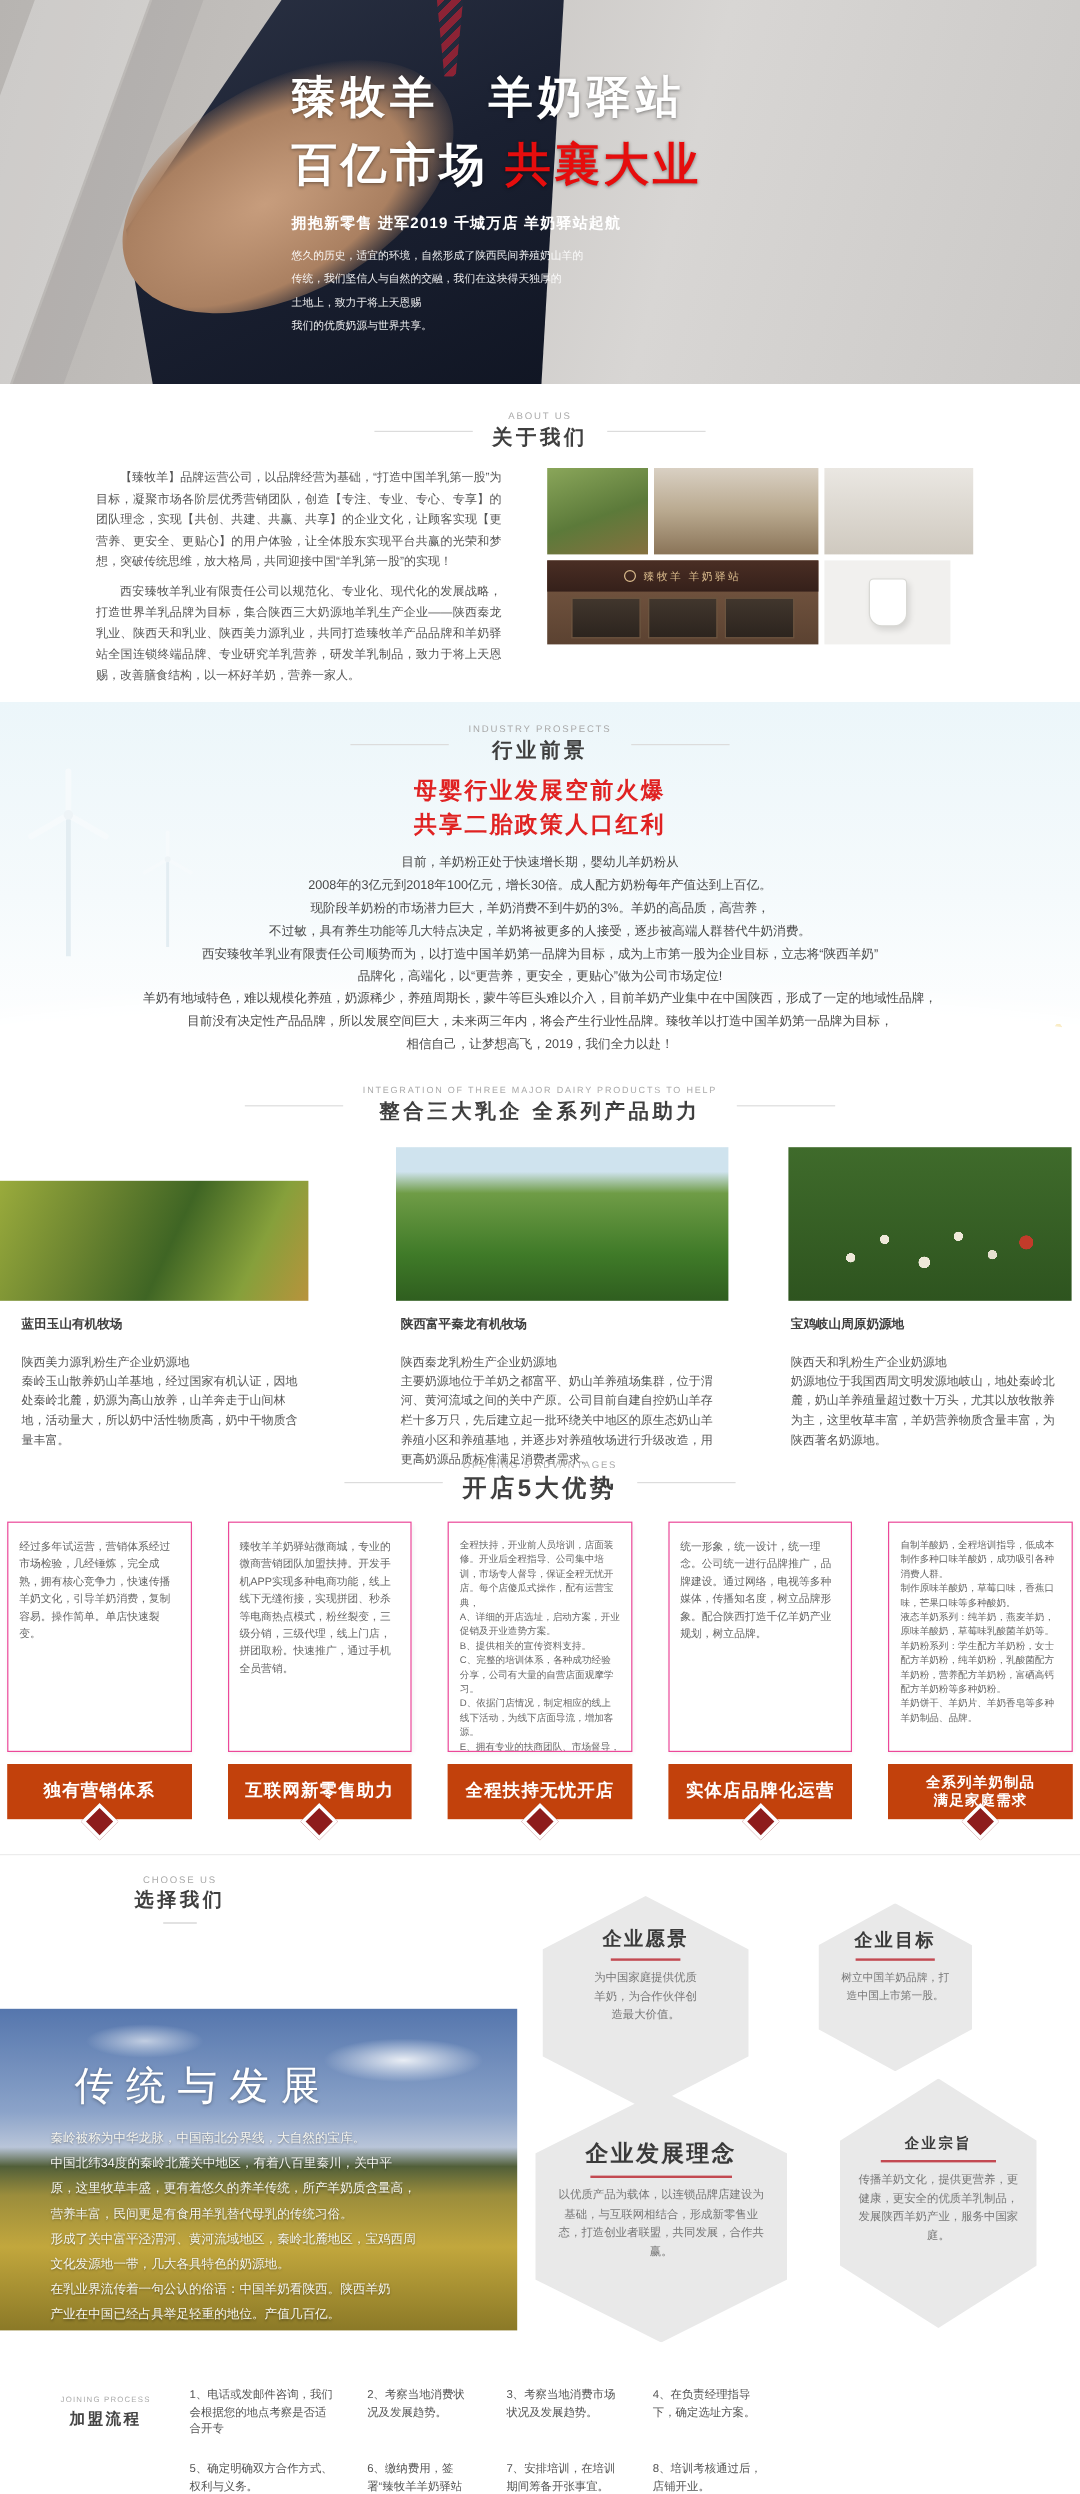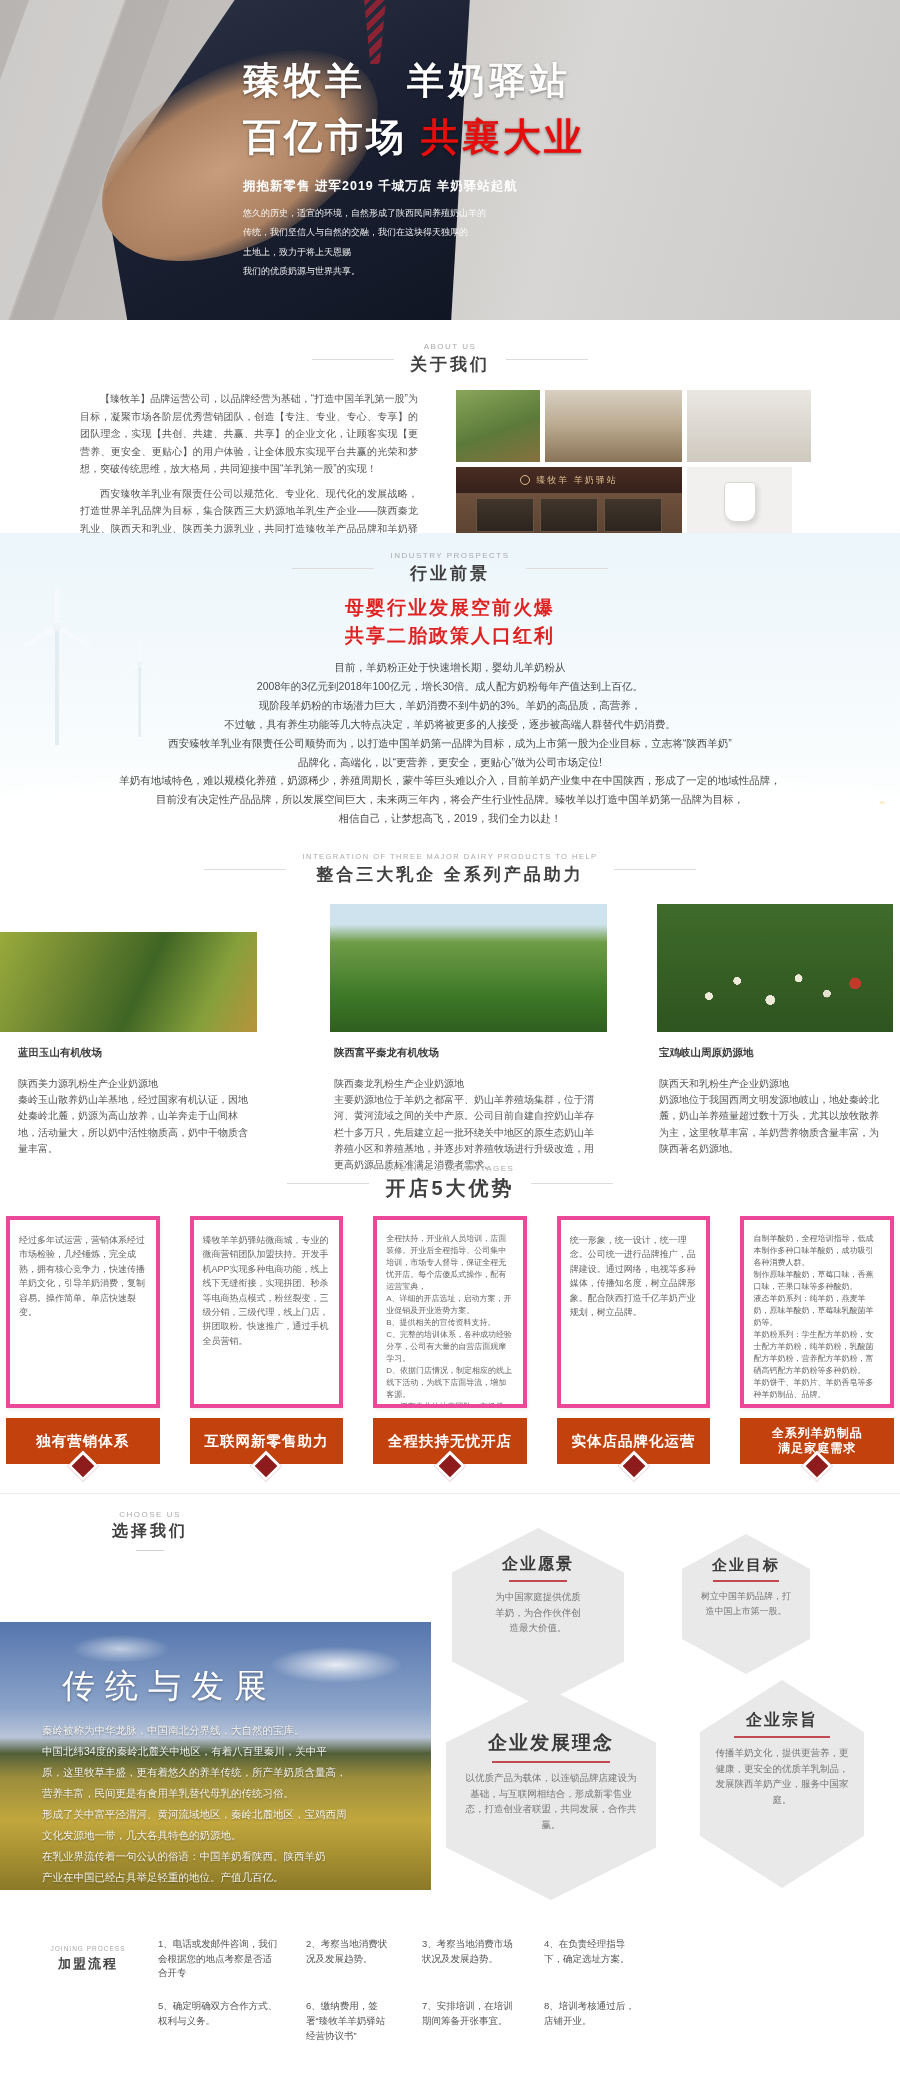--- a/index.html
+++ b/index.html
@@ -33,21 +33,21 @@
   .arm { position:absolute; left:90px; top:68px; width:300px; height:175px; transform:rotate(-29deg); border-radius:50%;
     background:radial-gradient(ellipse at 42% 52%, #c79d7d 0%, #aa8061 52%, rgba(170,128,97,0) 74%); }
   .hero-text { position:absolute; left:243px; top:56px; width:440px; color:#fff; }
   .ht1 { font-size:37px; font-weight:bold; letter-spacing:4px; white-space:nowrap; text-shadow:0 1px 3px rgba(0,0,0,.45); }
   .ht2 { font-size:38px; font-weight:bold; letter-spacing:3px; margin-top:6px; white-space:nowrap; text-shadow:0 1px 3px rgba(0,0,0,.45); }
   .ht2 .red { color:#e60d0d; margin-left:14px; }
   .ht-sub { margin-top:15px; font-size:12.5px; font-weight:bold; letter-spacing:1px; }
   .ht-desc { margin-top:9px; font-size:9px; line-height:2.15; color:rgba(255,255,255,.92); }
 
   
-  .about { height:213px; padding-top:22px; }
+  .about { height:265px; padding-top:22px; }
   .about-body { display:flex; padding-left:80px; margin-top:14px; }
   .about-text { width:338px; font-size:10px; line-height:1.75; color:#555; text-align:justify; }
   .about-text p { text-indent:2em; margin-bottom:7px; }
   .about-gallery { margin-left:38px; width:400px; display:flex; flex-wrap:wrap; gap:5px; align-content:flex-start; }
   .g-img { height:72px; }
   .g1 { width:84px;  background:linear-gradient(160deg,#8aa65a,#5c7a3a 55%,#86703f); }
   .g2 { width:137px; background:linear-gradient(180deg,#d9d0c3,#b9a98f 50%,#8a7458); }
   .g3 { width:124px; background:linear-gradient(180deg,#eae7e2,#cfc9bf); }
   .g-store { width:226px; height:70px; background:linear-gradient(180deg,#7a5a44,#5b4231); }
   .g-sign { height:26px; background:linear-gradient(180deg,#4a2e24,#35201a);
@@ -105,21 +105,21 @@
   .int-text { padding:12px 6px 0 18px; font-size:10px; line-height:1.62; color:#555; }
   .int-col2 .int-text { padding-left:4px; }
   .int-col3 .int-text { padding-left:2px; }
   .int-title { font-size:10.5px; font-weight:bold; color:#3d3d3d; margin-bottom:15px; }
 
   
   .advantages { height:345px; padding-top:16px; }
   .advantages .cn { font-size:20px; }
   .adv-row { display:flex; gap:30px; padding:0 6px; margin-top:14px; }
   .adv-col { flex:1; min-width:0; }
-  .adv-card { height:192px; background:#fff; border:4px solid #ec4899; box-shadow:1px 2px 4px rgba(0,0,0,.06);
+  .adv-card { height:192px; background:#fff; border:1px solid #ec4899; box-shadow:1px 2px 4px rgba(0,0,0,.06);
     padding:13px 9px; font-size:9px; color:#666; line-height:1.6; overflow:hidden; }
   .adv-banner { margin-top:10px; height:46px; background:#c2410c; color:#fff;
     display:flex; align-items:center; justify-content:center; text-align:center;
     font-weight:bold; font-size:14.5px; letter-spacing:1px; line-height:1.25; }
   .adv-banner.small { font-size:12px; }
   .adv-diamond { width:22px; height:22px; background:#8e1c1c; border:3px solid #fff;
     transform:rotate(45deg); margin:-9px auto 0; position:relative; z-index:2; }
 
   
   .choose { height:420px; position:relative; border-top:1px solid #ececec; }
@@ -141,21 +141,21 @@
   .hex-title { font-weight:bold; color:#3a3a3a; letter-spacing:2px; }
   .hex-line { height:2px; background:#c34a52; margin:5px auto 7px; width:68%; }
   .hex-body { color:#777; line-height:1.65; }
   .hex1 { left:452px; top:34px;  width:172px; height:178px; padding:26px 43px 0; }
   .hex1 .hex-title { font-size:16px; } .hex1 .hex-body { font-size:9.5px; }
   .hex2 { left:682px; top:40px;  width:128px; height:140px; padding:22px 16px 0; }
   .hex2 .hex-title { font-size:15px; } .hex2 .hex-body { font-size:9px; }
   .hex3 { left:446px; top:196px; width:210px; height:210px; padding:40px 18px 0; }
   .hex3 .hex-title { font-size:19px; } .hex3 .hex-body { font-size:9.5px; }
   .hex4 { left:700px; top:186px; width:164px; height:208px; padding:30px 12px 0; }
-  .hex4 .hex-title { font-size:16px; } .hex4 .hex-body { font-size:9.5px; }
+  .hex4 .hex-title { font-size:12px;margin-top:16px; } .hex4 .hex-body { font-size:9.5px; }
 
   
   .process { padding:24px 0 0 32px; display:flex; }
   .proc-head { width:112px; text-align:center; padding-top:8px; }
   .proc-head .en { font-size:6.5px; color:#aaa; letter-spacing:1px; }
   .proc-head .cn { font-size:13px; font-weight:bold; color:#444; letter-spacing:2px; margin-top:3px; }
   .steps { margin-left:14px; display:grid; grid-template-columns:120px 88px 94px 94px;
     column-gap:28px; row-gap:18px; font-size:9.5px; color:#555; line-height:1.55; }
 </style>
 </head>
@@ -185,21 +185,21 @@
     <span class="hline"></span>
     <div class="mid">
       <div class="en">ABOUT US</div>
       <div class="cn">关于我们</div>
     </div>
     <span class="hline"></span>
   </div>
   <div class="about-body">
     <div class="about-text">
       <p>【臻牧羊】品牌运营公司，以品牌经营为基础，“打造中国羊乳第一股”为目标，凝聚市场各阶层优秀营销团队，创造【专注、专业、专心、专享】的团队理念，实现【共创、共建、共赢、共享】的企业文化，让顾客实现【更营养、更安全、更贴心】的用户体验，让全体股东实现平台共赢的光荣和梦想，突破传统思维，放大格局，共同迎接中国“羊乳第一股”的实现！</p>
-      <p>西安臻牧羊乳业有限责任公司以规范化、专业化、现代化的发展战略，打造世界羊乳品牌为目标，集合陕西三大奶源地羊乳生产企业——陕西秦龙乳业、陕西天和乳业、陕西美力源乳业，共同打造臻牧羊产品品牌和羊奶驿站全国连锁终端品牌、专业研究羊乳营养，研发羊乳制品，提高国人营养水平，改善膳食结构，以一杯好羊奶，营养一家人。</p>
+      <p>西安臻牧羊乳业有限责任公司以规范化、专业化、现代化的发展战略，打造世界羊乳品牌为目标，集合陕西三大奶源地羊乳生产企业——陕西秦龙乳业、陕西天和乳业、陕西美力源乳业，共同打造臻牧羊产品品牌和羊奶驿站全国连锁终端品牌、专业研究羊乳营养，研发羊乳制品，致力于将上天恩赐，改善膳食结构，以一杯好羊奶，营养一家人。</p>
     </div>
     <div class="about-gallery">
       <div class="g-img g1"></div>
       <div class="g-img g2"></div>
       <div class="g-img g3"></div>
       <div class="g-store">
         <div class="g-sign">
           <span class="g-logo"></span>
           <span>臻牧羊 羊奶驿站</span>
         </div>

